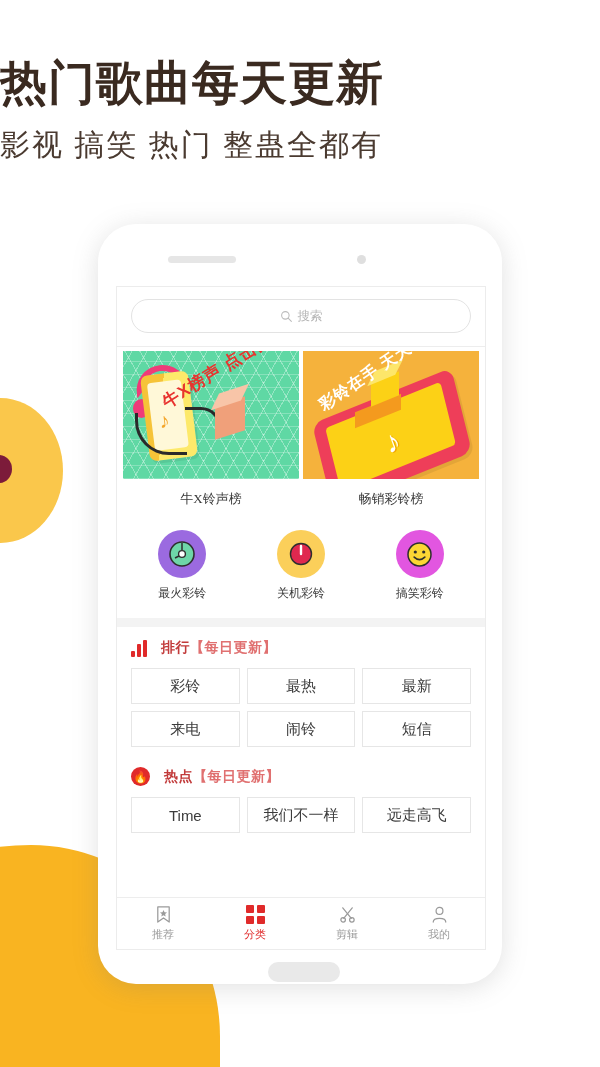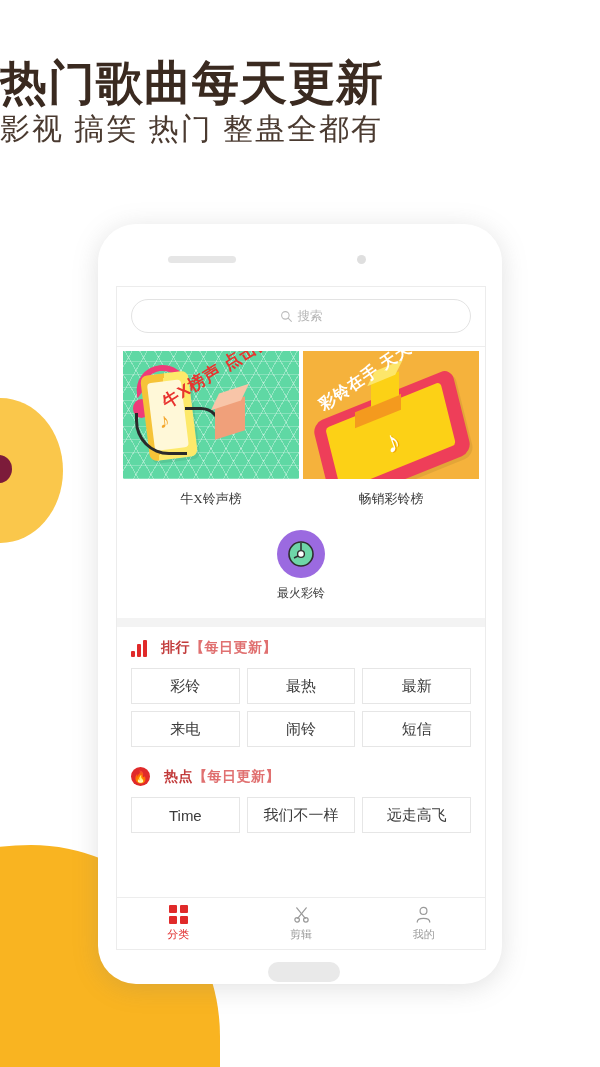--- a/index.html
+++ b/index.html
@@ -64,20 +64,21 @@
   }
   .hero-title {
     font-family: "DejaVu Sans", "Liberation Sans", sans-serif;
     font-size: 47px;
     font-weight: bold;
     letter-spacing: 1px;
     color: #3a2a20;
     line-height: 1.08;
   }
   .hero-sub {
+    margin-top: 16px;
     font-size: 30px;
     color: #4a3a30;
     letter-spacing: 2px;
     font-weight: 400;
   }
 
   
   .phone {
     position: absolute;
     left: 98px;
@@ -436,20 +437,41 @@
       <div class="cat-circle" style="background:#9b6ae0">
         <svg width="28" height="28" viewBox="0 0 28 28">
           <circle cx="14" cy="14" r="12" fill="#6ed6a8" stroke="#2e2e2e" stroke-width="1.6"></circle>
           <circle cx="14" cy="14" r="3.4" fill="#fff" stroke="#2e2e2e" stroke-width="1.4"></circle>
           <line x1="14" y1="3" x2="14" y2="10" stroke="#2e2e2e" stroke-width="1.5"></line>
           <line x1="7" y1="18" x2="11" y2="16" stroke="#2e2e2e" stroke-width="1.5"></line>
         </svg>
       </div>
       <div class="cat-label">最火彩铃</div>
     </div>
+    <div class="cat">
+      <div class="cat-circle" style="background:#fbcf5a">
+        <svg width="26" height="26" viewBox="0 0 26 26">
+          <circle cx="13" cy="13" r="10.5" fill="#e0284f" stroke="#2e2e2e" stroke-width="1.4"></circle>
+          <line x1="13" y1="5" x2="13" y2="13" stroke="#fff" stroke-width="2.4" stroke-linecap="round"></line>
+          <path d="M7.6 9.5 A8 8 0 1 0 18.4 9.5" fill="none" stroke="#fff" stroke-width="0"></path>
+        </svg>
+      </div>
+      <div class="cat-label">关机彩铃</div>
+    </div>
+    <div class="cat">
+      <div class="cat-circle" style="background:#e256e0">
+        <svg width="27" height="27" viewBox="0 0 27 27">
+          <circle cx="13.5" cy="13.5" r="11.5" fill="#fcd634" stroke="#2e2e2e" stroke-width="1.5"></circle>
+          <circle cx="9.3" cy="11" r="1.6" fill="#2e2e2e"></circle>
+          <circle cx="17.7" cy="11" r="1.6" fill="#2e2e2e"></circle>
+          <path d="M8.2 16.2 Q13.5 21.2 18.8 16.2" fill="none" stroke="#2e2e2e" stroke-width="1.7" stroke-linecap="round"></path>
+        </svg>
+      </div>
+      <div class="cat-label">搞笑彩铃</div>
+    </div>
   </div>
 
   <div class="band"></div>
 
   <div class="section">
     <div class="sec-head">
       <span class="bars">
           <i></i>
           <i></i>
           <i></i>
@@ -472,20 +494,27 @@
       <span class="sec-title"><span>热点</span><span class="brk">【每日更新】</span></span>
     </div>
     <div class="grid">
       <div class="chip">Time</div>
       <div class="chip">我们不一样</div>
       <div class="chip">远走高飞</div>
     </div>
   </div>
 
   <div class="nav">
+    <div class="nav-item">
+      <svg class="nav-ico" viewBox="0 0 20 20">
+        <path d="M4 2 H16 V18 L10 13.6 L4 18 Z" fill="none" stroke="#9a9a9a" stroke-width="1.3" stroke-linejoin="round"></path>
+        <path d="M10 5.2 L11.1 7.6 L13.7 7.8 L11.7 9.5 L12.3 12 L10 10.7 L7.7 12 L8.3 9.5 L6.3 7.8 L8.9 7.6 Z" fill="#9a9a9a"></path>
+      </svg>
+      <span class="nav-label">推荐</span>
+    </div>
     <div class="nav-item active">
       <span class="nav-ico grid-ico">
         <span></span>
           <span></span>
           <span></span>
           <span></span>
       </span>
       <span class="nav-label">分类</span>
     </div>
     <div class="nav-item">

